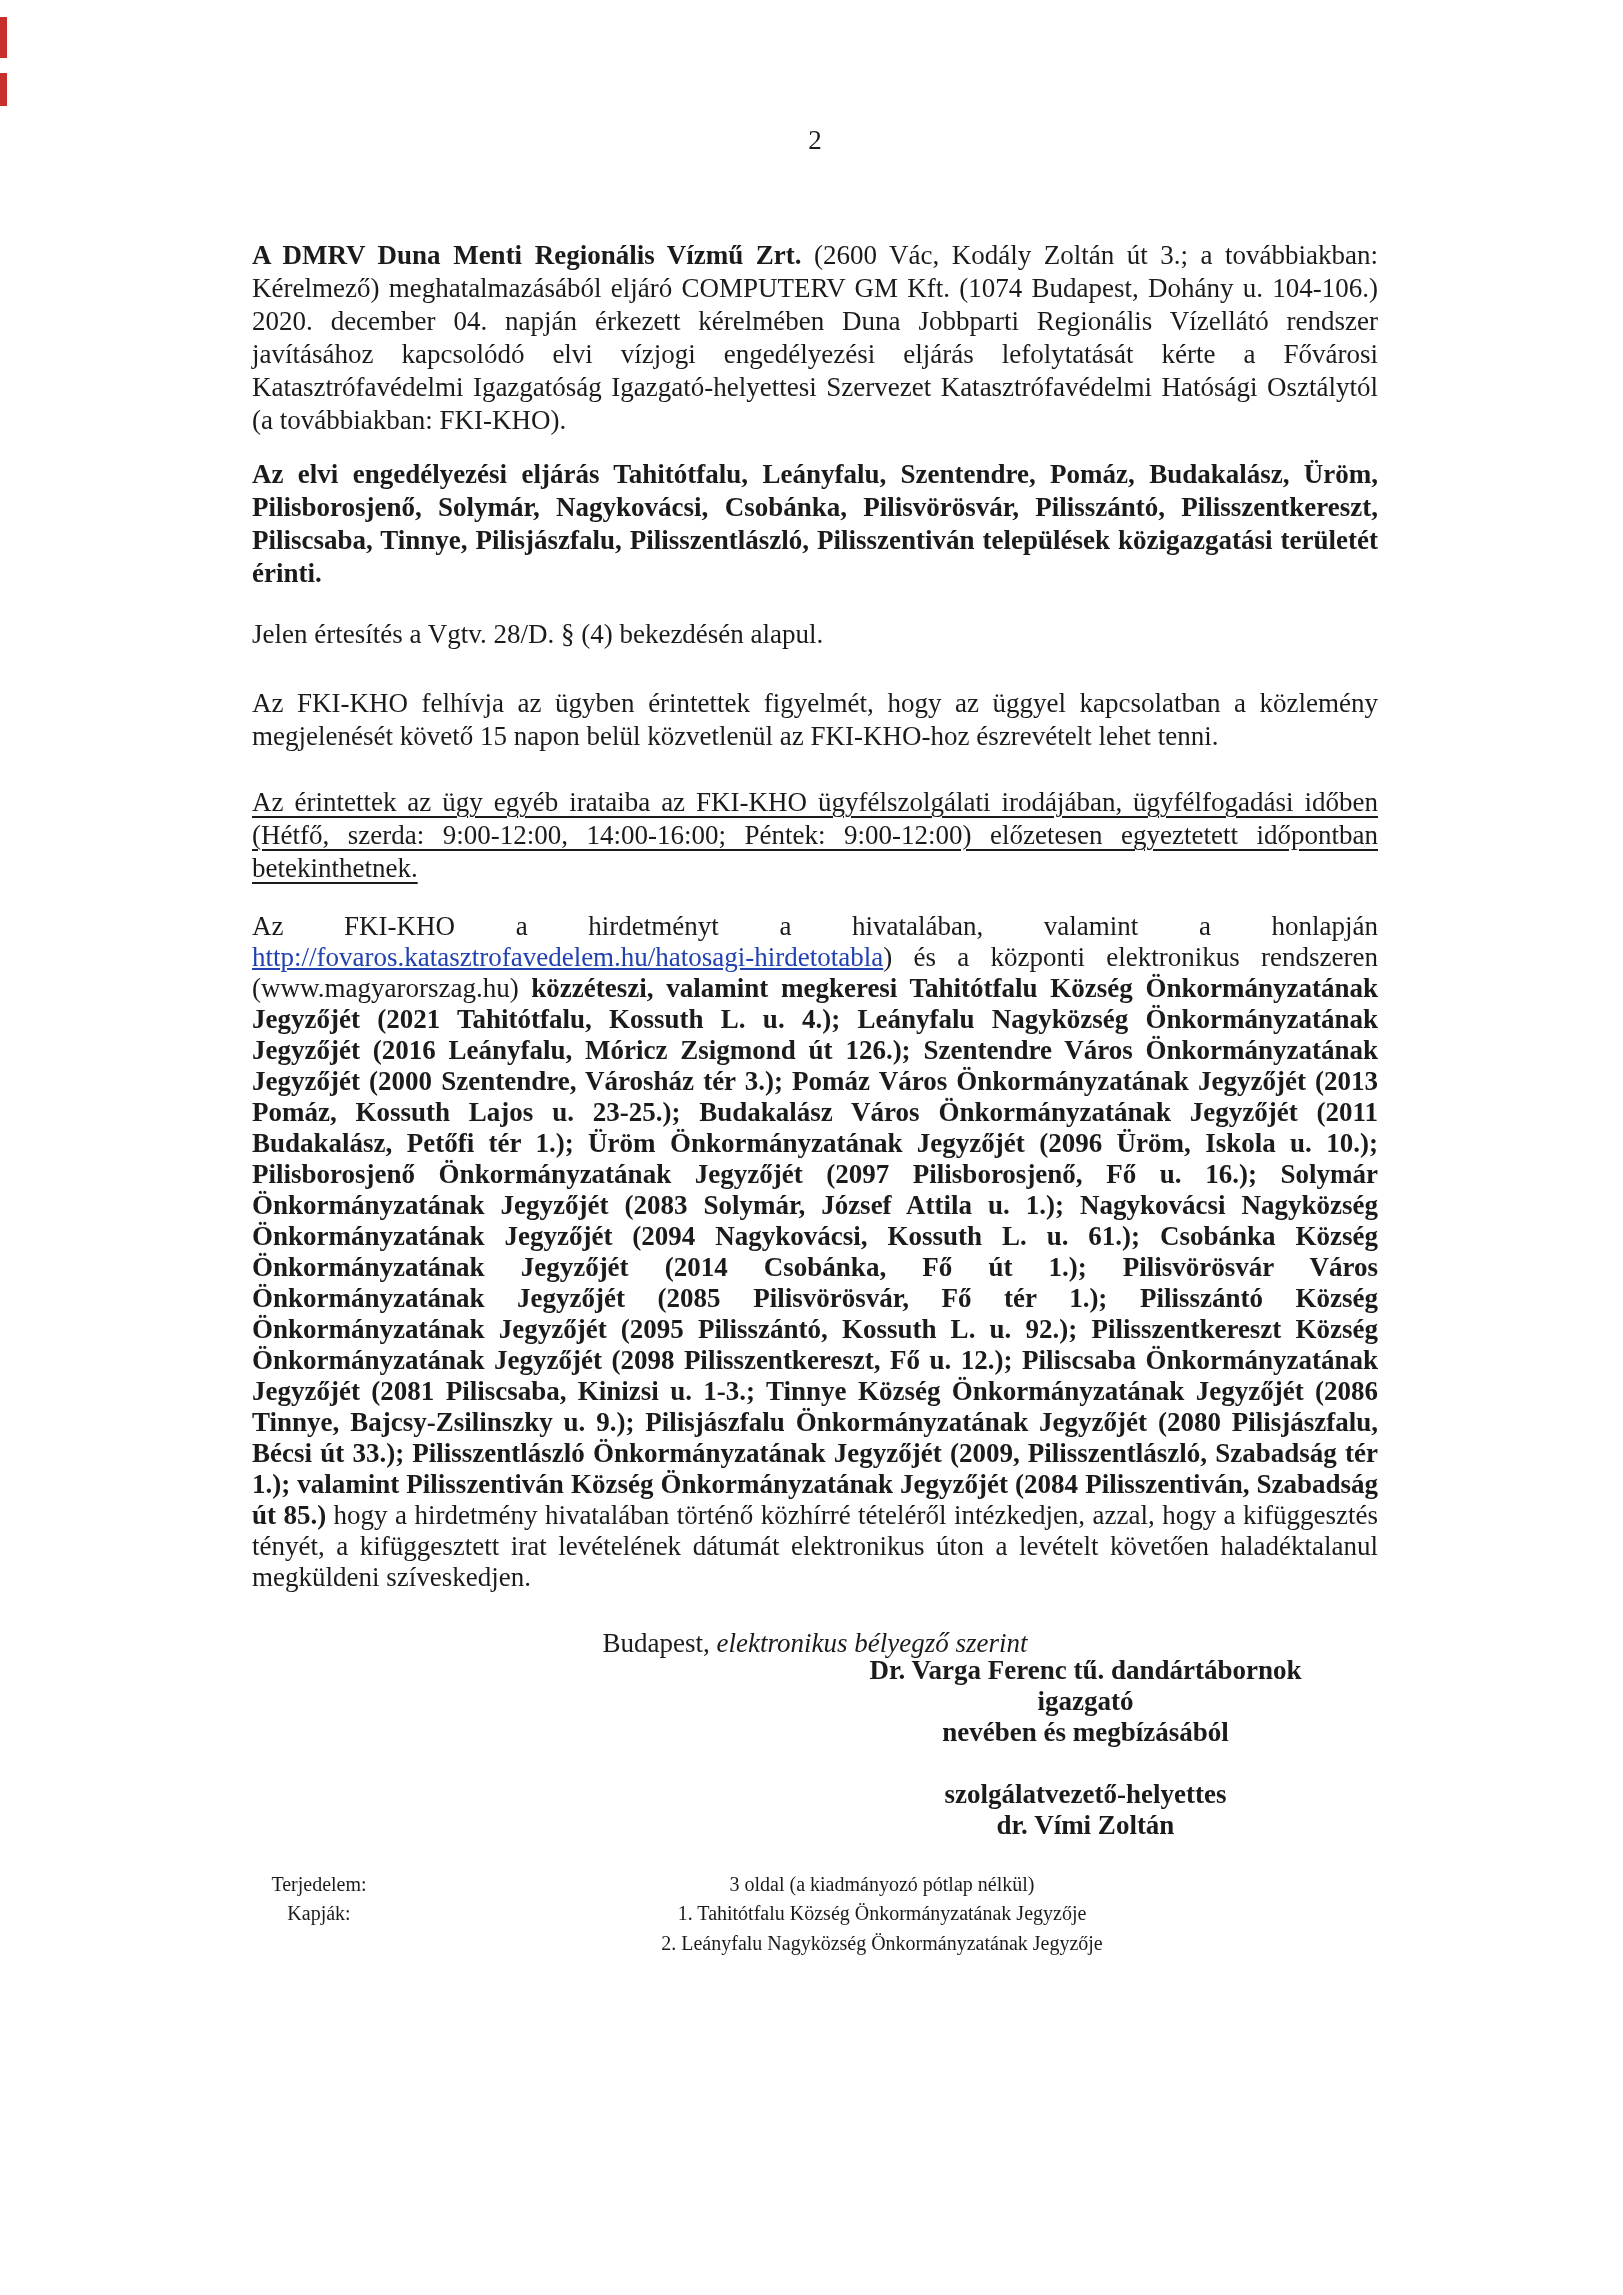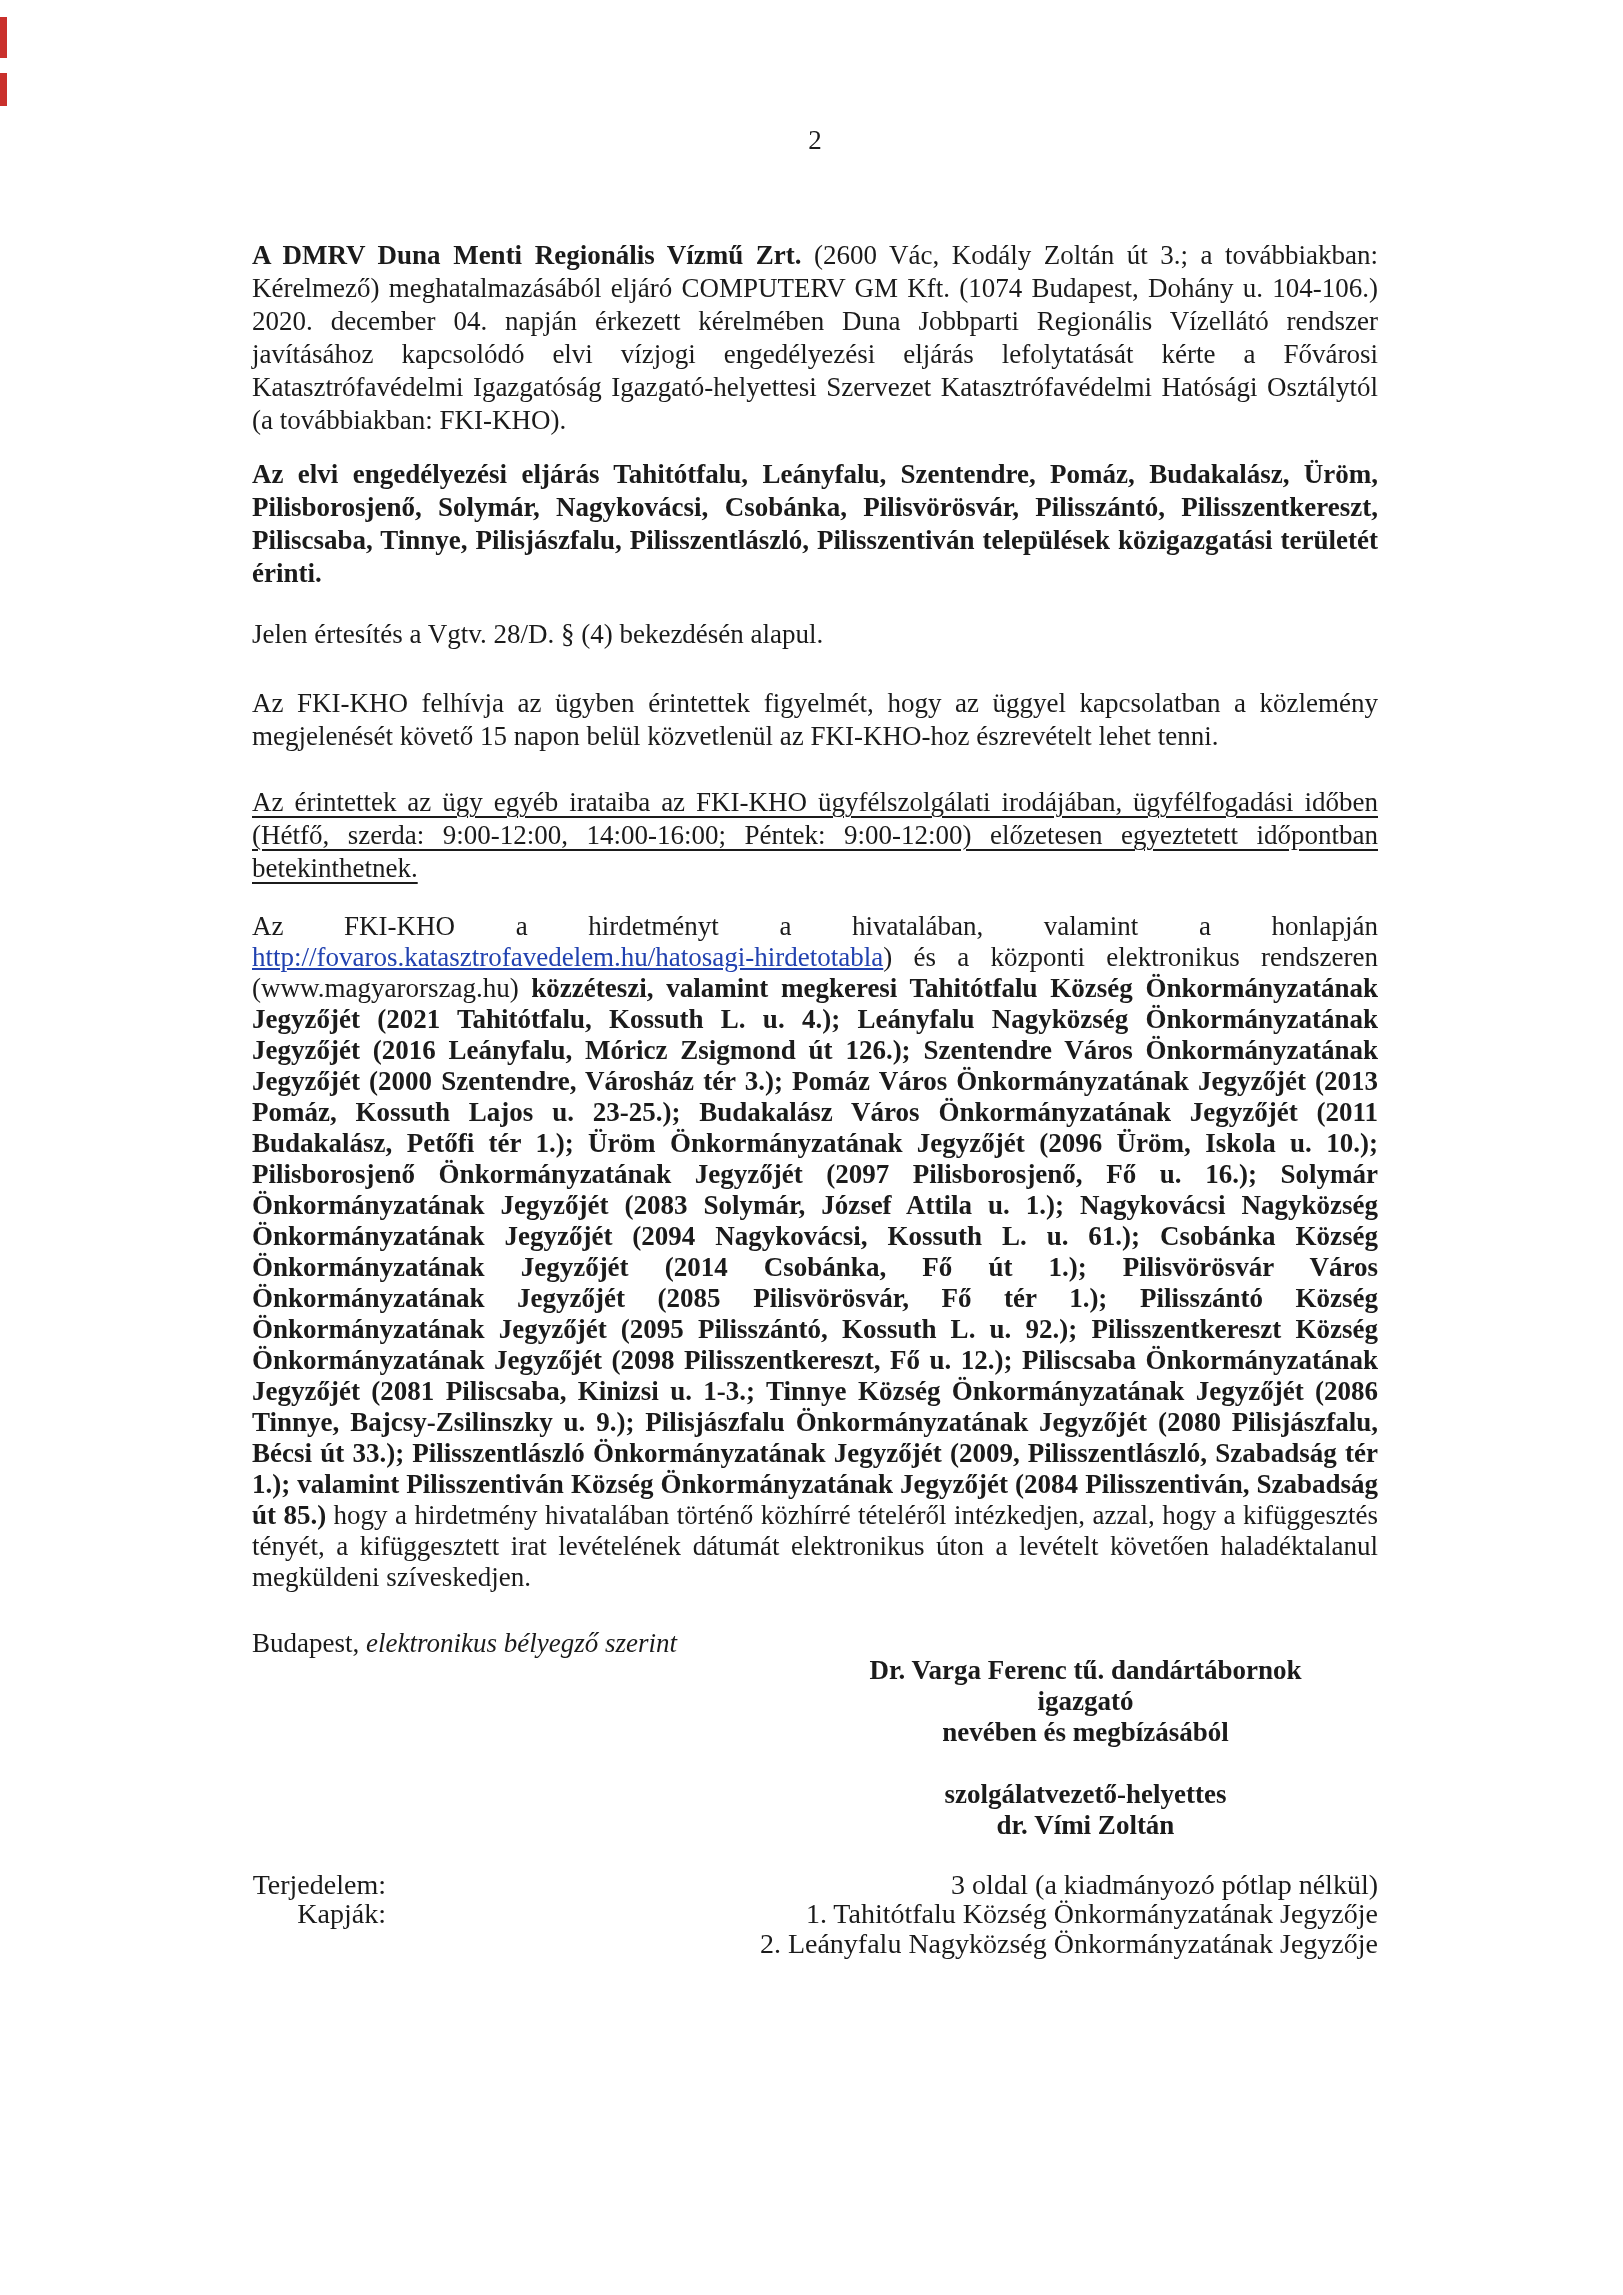--- a/index.html
+++ b/index.html
@@ -26,27 +26,27 @@
   #para-legal-basis{margin-bottom:36px;}
   #para-notice{margin-bottom:33px;}
   #para-inspection{
     text-decoration:underline;
     text-decoration-thickness:2px;
     text-underline-offset:4.6px;
     margin-bottom:26px;
   }
   #para-publication{line-height:31px;margin-bottom:34px;}
   .link{color:#2141b0;white-space:nowrap;}
-  .closing{text-align:left;}
+  .closing{text-align:center;}
   .signature{
     width:589px;margin-left:539px;margin-top:-5.2px;
     text-align:center;font-weight:bold;line-height:31px;
   }
   .sig-gap{height:31px;}
-  .footer{margin-top:29px;font-size:28px;line-height:29.5px;text-align:right;}
+  .footer{margin-top:29px;font-size:20px;line-height:29.5px;text-align:center;}
   .frow{display:flex;align-items:flex-start;}
   .flabel{width:134px;flex:none;}
   .fvalue{flex:1;}
   b{font-weight:bold;}
   i{font-style:italic;}
 </style>
 </head>
 <body>
 
 <div class="edge-mark" id="edge-mark-1"></div>

